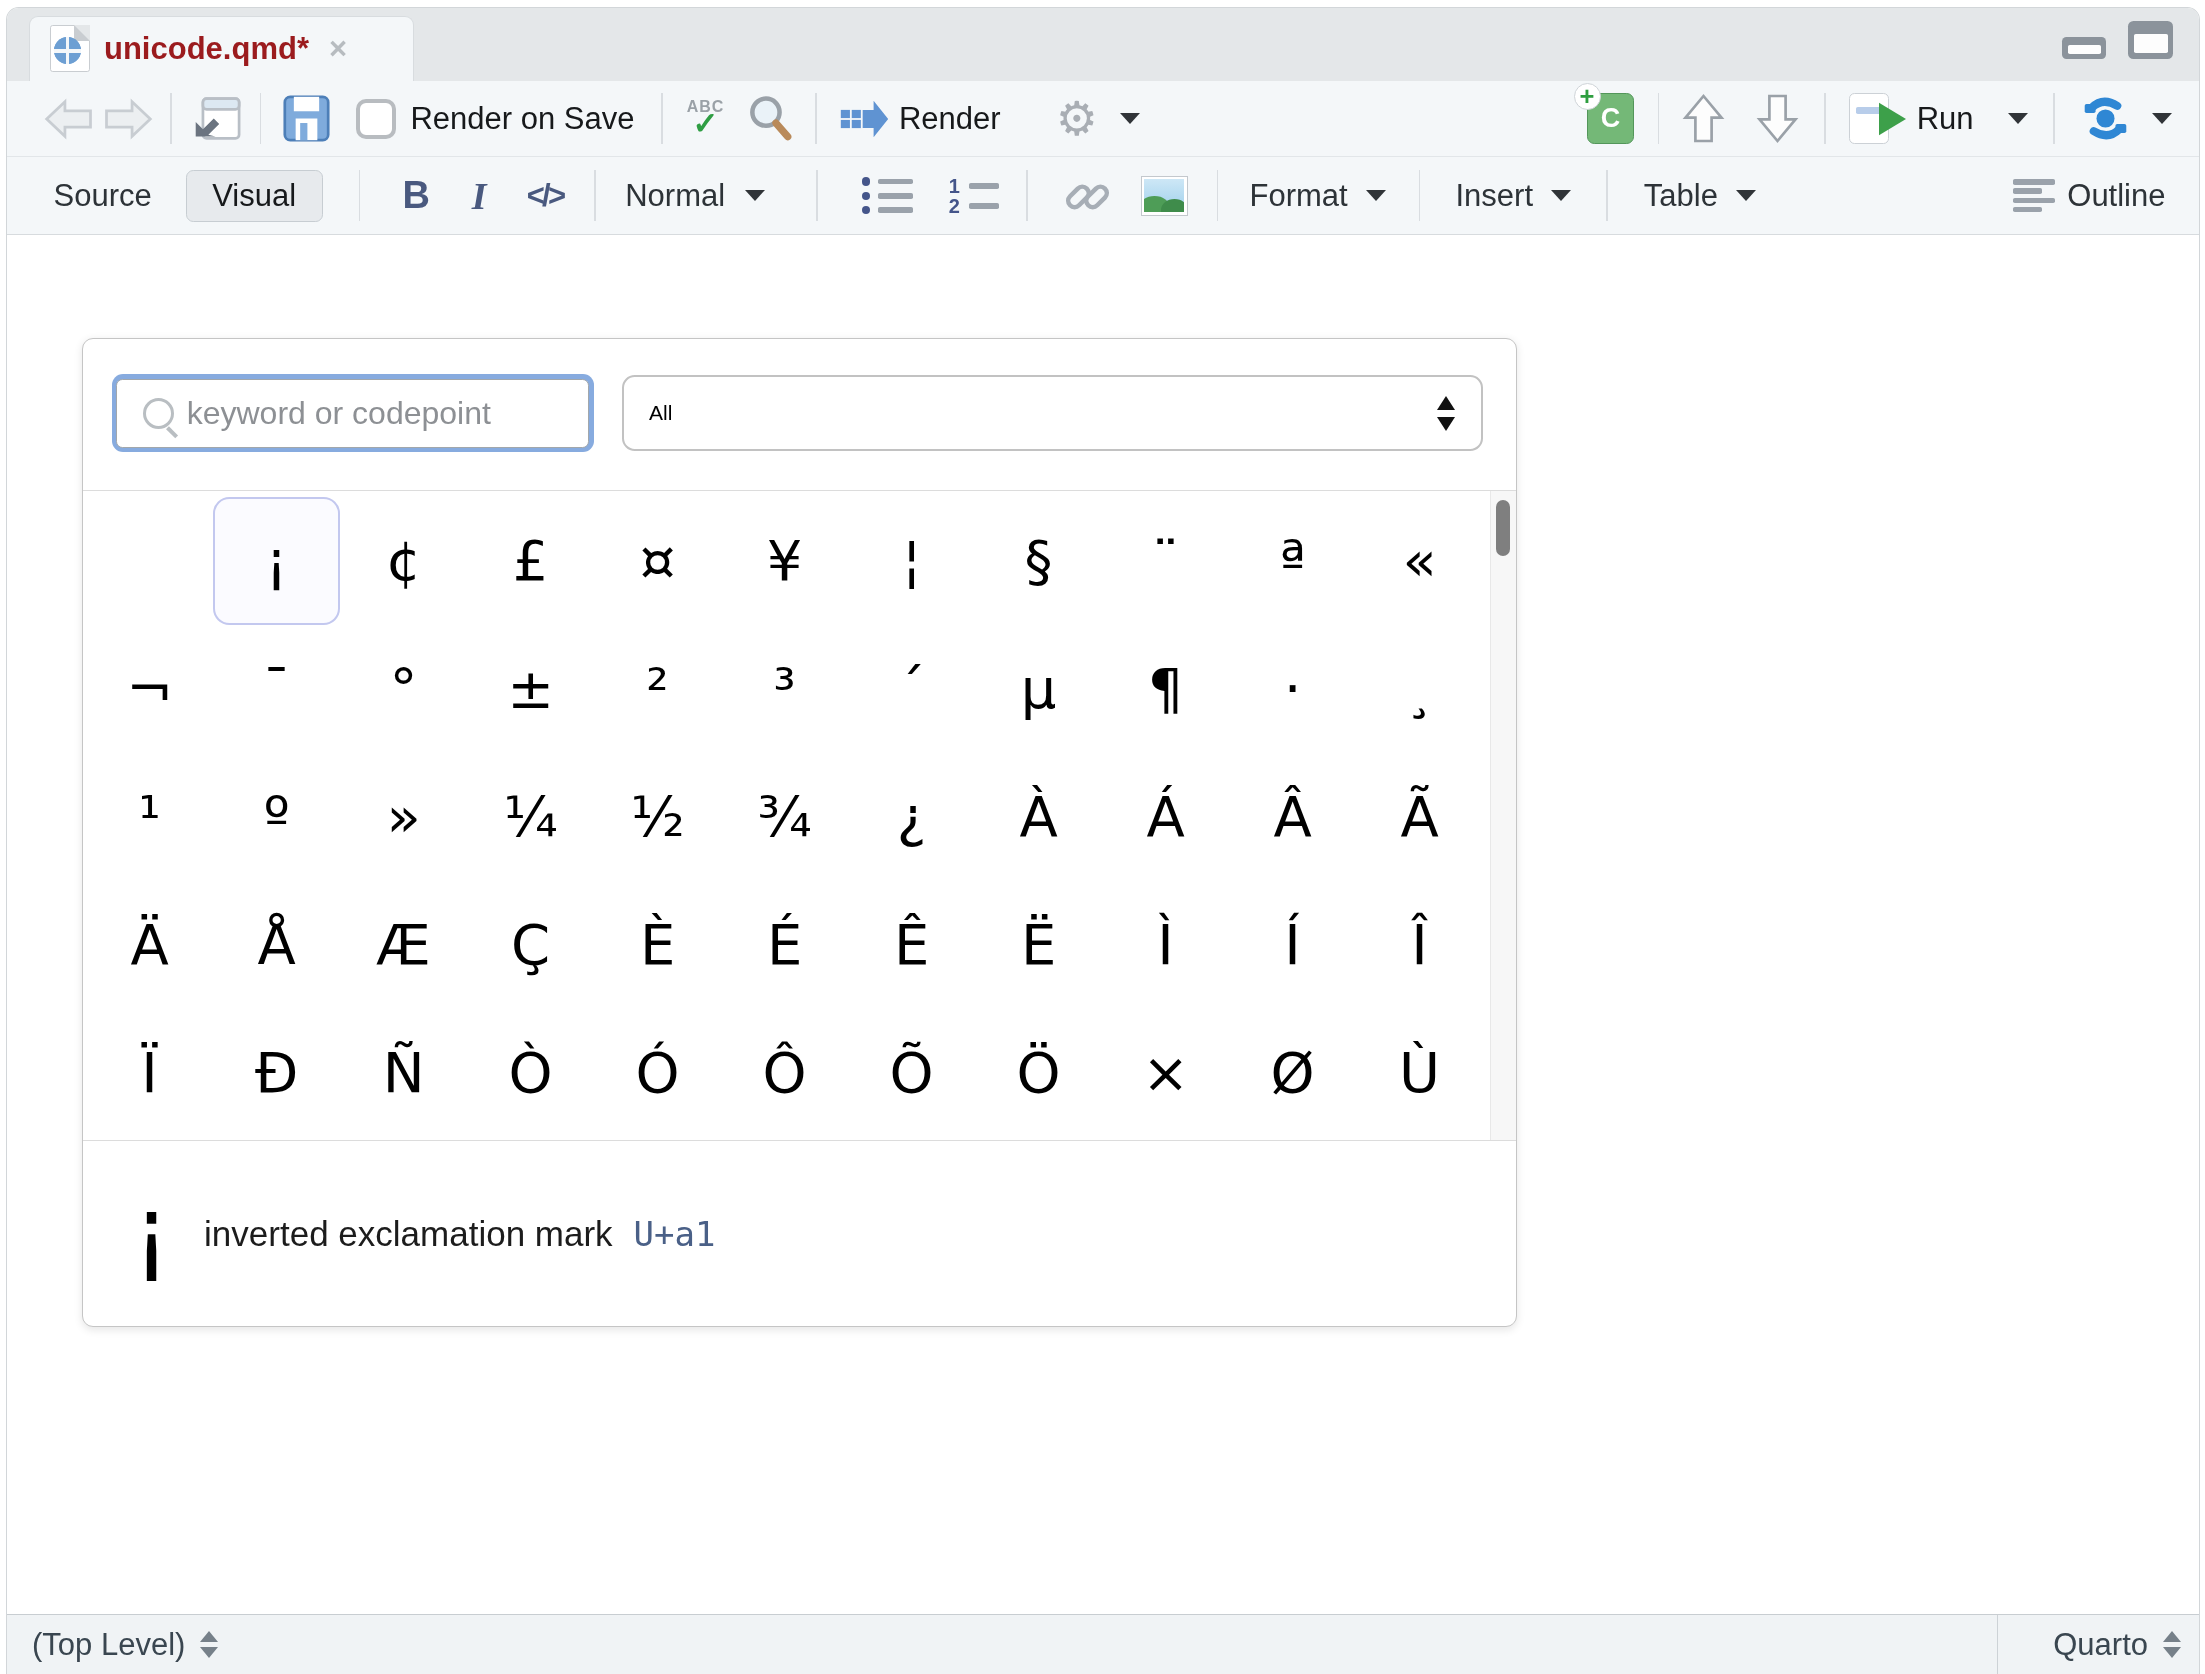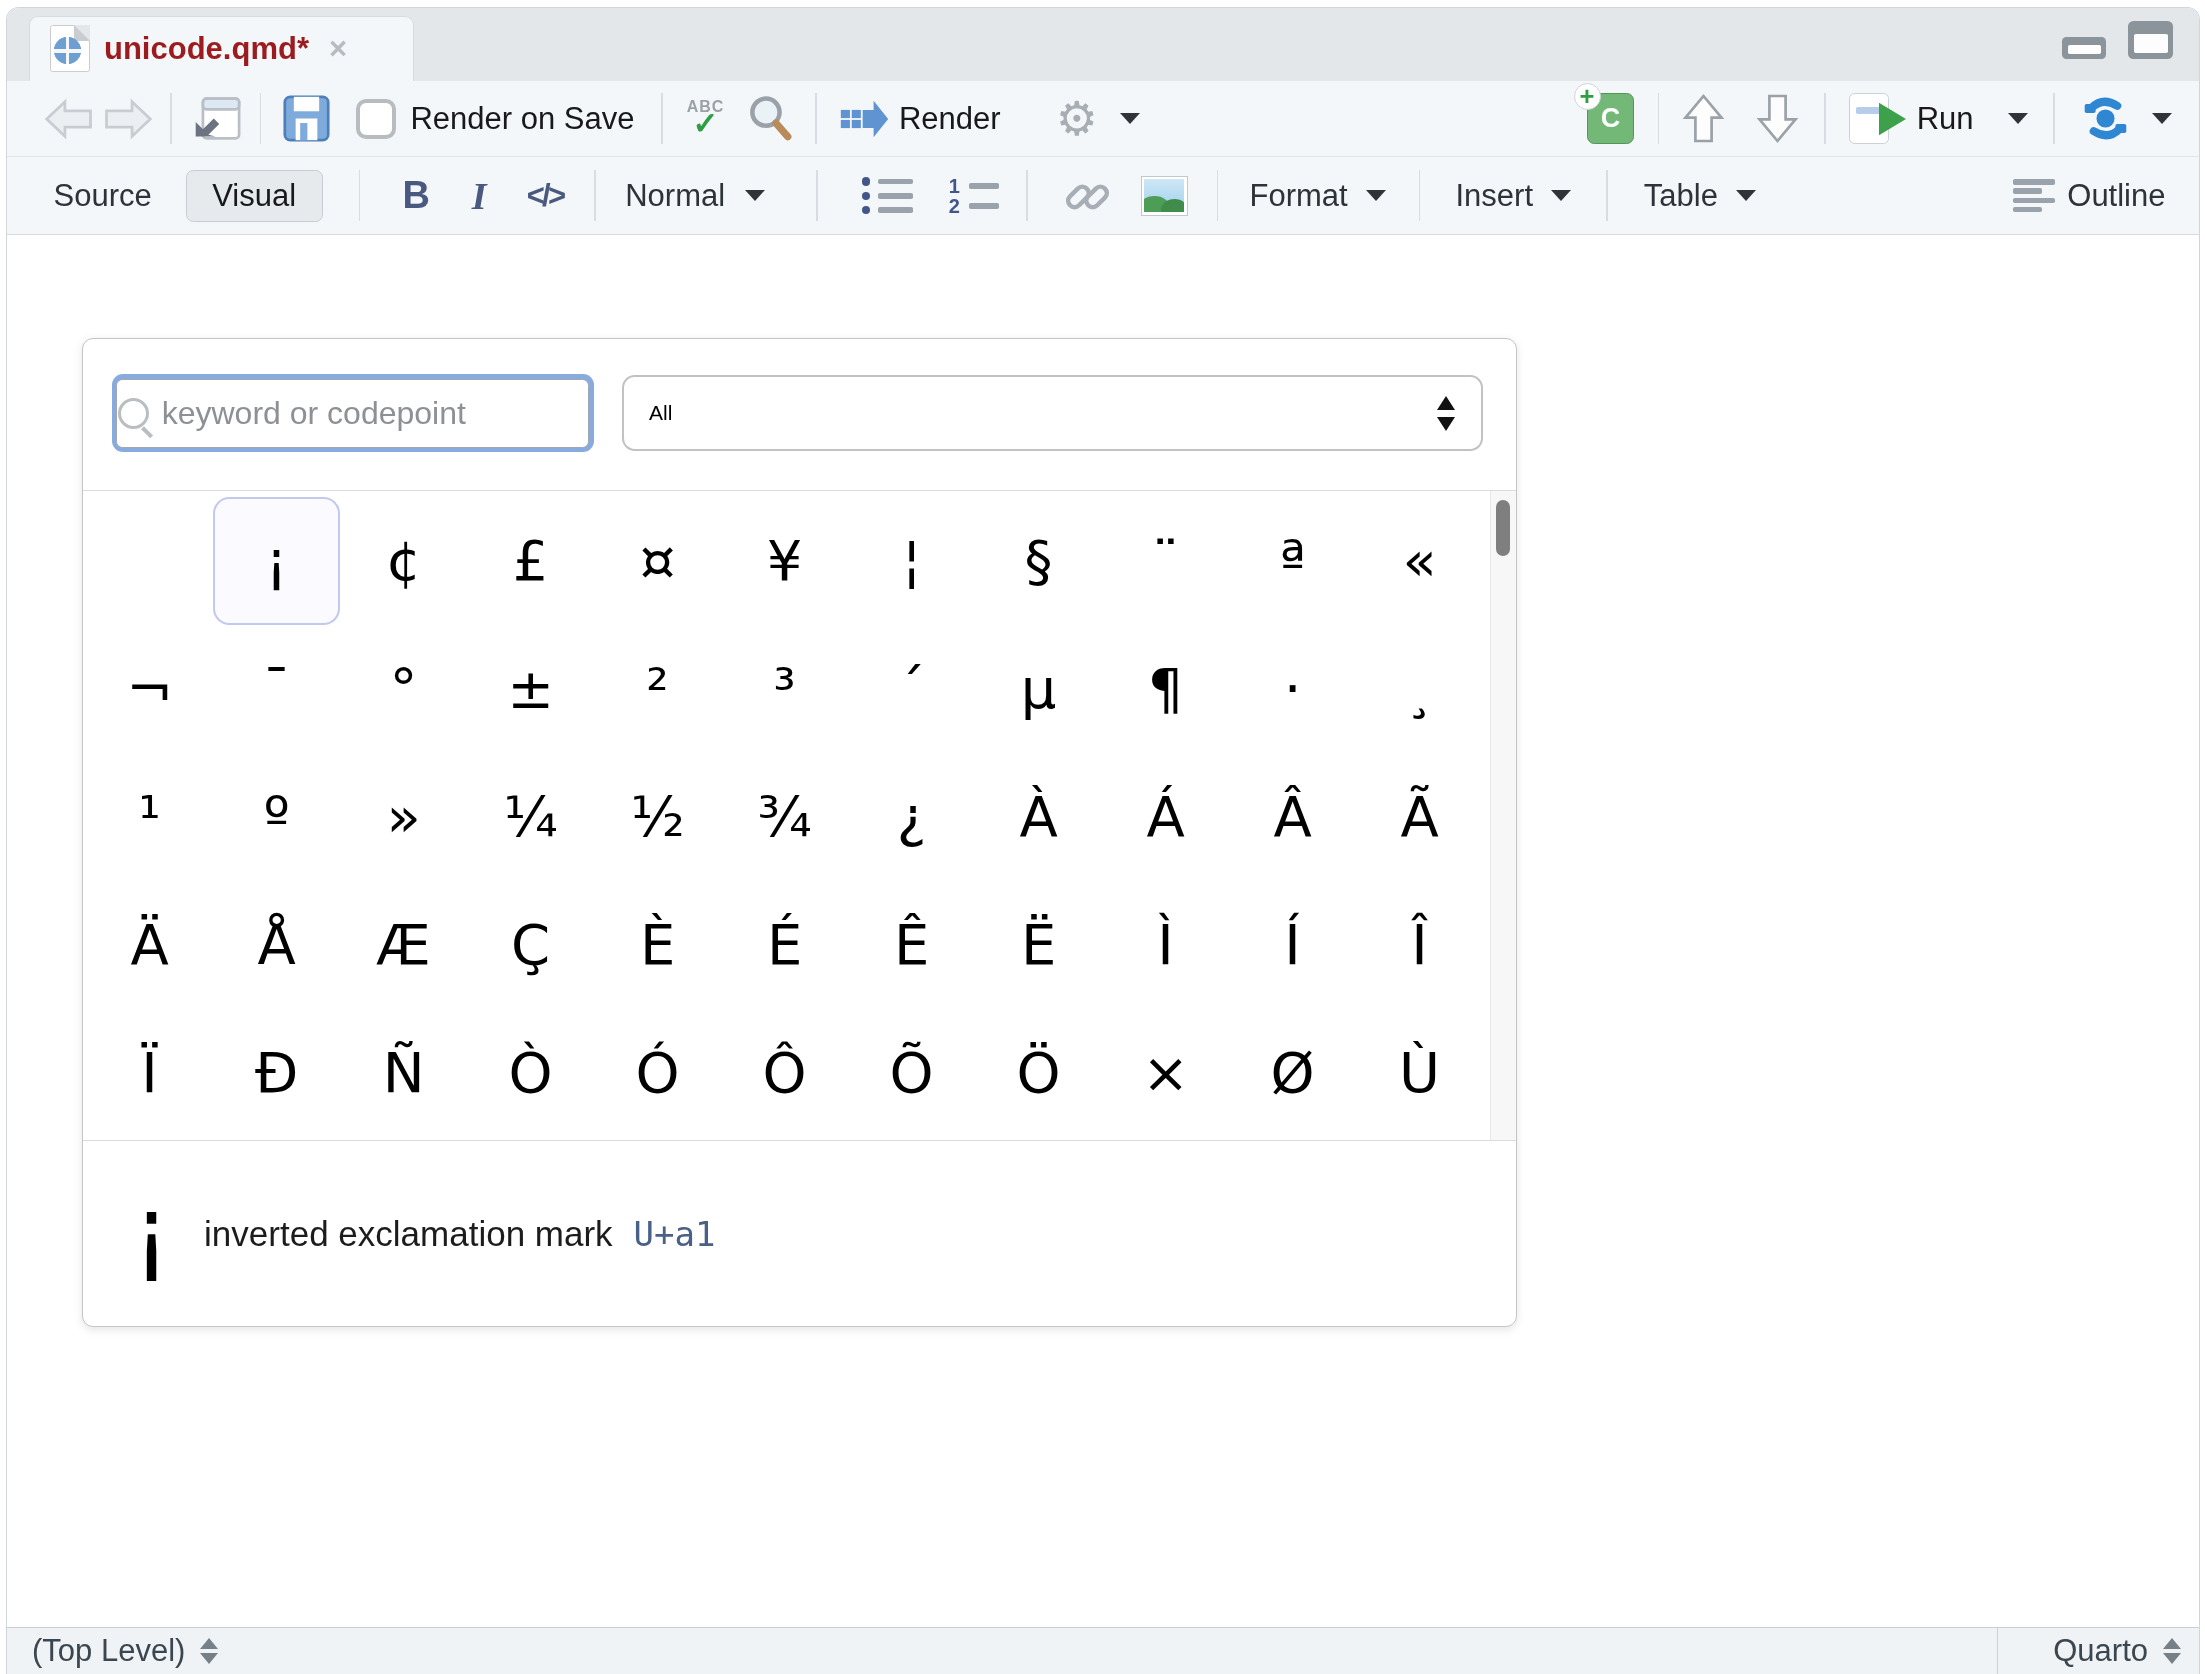--- a/index.html
+++ b/index.html
@@ -83,21 +83,21 @@
 
   
   .editor { flex:1; background:#ffffff; position:relative; }
   .dialog { position:absolute; left:75px; top:103px; width:1435px; height:989px;
             background:#ffffff; border:1.8px solid #c5c5c5; border-radius:11px;
             box-shadow:0 2.7px 9px rgba(0,0,0,0.10); }
   .dlg-controls { position:absolute; left:0; top:0; right:0; height:151px; }
   .search-ring { position:absolute; left:29px; top:35px; width:482px; height:78px;
                  background:#87abdf; border-radius:11px; padding:4.5px; }
   .search-wrap { width:100%; height:100%; background:#ffffff; border:1.8px solid #a2a7ab;
-                 border-radius:6.4px; display:flex; align-items:center; padding-left:1px; }
+                 border-radius:6.4px; display:flex; align-items:center; padding-left:26px; }
   .mag { width:31px; height:31px; border:3.6px solid #b9bec2; border-radius:50%; position:relative; flex:none; }
   .mag::after { content:''; position:absolute; width:3.6px; height:12.7px; background:#b9bec2;
                 left:23.6px; top:25.5px; transform:rotate(-45deg); }
   .search-input { border:none; outline:none; flex:1; height:100%; font-size:32px; color:#333;
                   padding-left:12.7px; font-family:"Liberation Sans", sans-serif; background:transparent; }
   .search-input::placeholder { color:#8d9094; }
   .cat-select { position:absolute; left:539px; top:36px; width:861px; height:76px;
                 border:2.7px solid #c2c2c2; border-radius:12.7px; background:#ffffff;
                 display:flex; align-items:center; padding:0 25.5px; }
   .cat-label { font-size:21px; color:#000; flex:1; }
@@ -119,21 +119,21 @@
 
   .preview { position:absolute; left:0; bottom:0; width:100%; height:185px;
              display:flex; align-items:center; padding-left:40px; }
   .preview-glyph { font-family:"DejaVu Sans", sans-serif; font-size:95px; color:#000;
                    width:58px; text-align:center; line-height:1; margin-top:-5.5px; }
   .preview-text { margin-left:23.6px; display:flex; flex-direction:row; gap:21px; }
   .preview-name { font-size:35px; color:#1c1c1c; }
   .preview-code { font-size:34px; color:#4a6087; font-family:"DejaVu Sans Mono", monospace; }
 
   
-  .statusbar { height:47px; flex:none; background:#f0f3f5; border-top:1.8px solid #c8cdd1;
+  .statusbar { height:60px; flex:none; background:#f0f3f5; border-top:1.8px solid #c8cdd1;
                display:flex; align-items:center; padding-left:25.5px; }
   .status-text { font-size:31px; color:#3a4650; }
   .updown { display:flex; flex-direction:column; gap:4.5px; margin-left:14.5px; }
   .ud-up { width:0; height:0; border-left:9px solid transparent; border-right:9px solid transparent; border-bottom:11.8px solid #768089; }
   .ud-dn { width:0; height:0; border-left:9px solid transparent; border-right:9px solid transparent; border-top:11.8px solid #768089; }
   .status-right { margin-left:auto; height:100%; border-left:1.8px solid #cdd2d6;
                   display:flex; align-items:center; padding:0 18px 0 55px; }
 
   .run-doc { width:40px; height:51px; background:#ffffff; border:1.8px solid #ccd1d6; border-radius:5.5px;
              position:relative; flex:none; }

